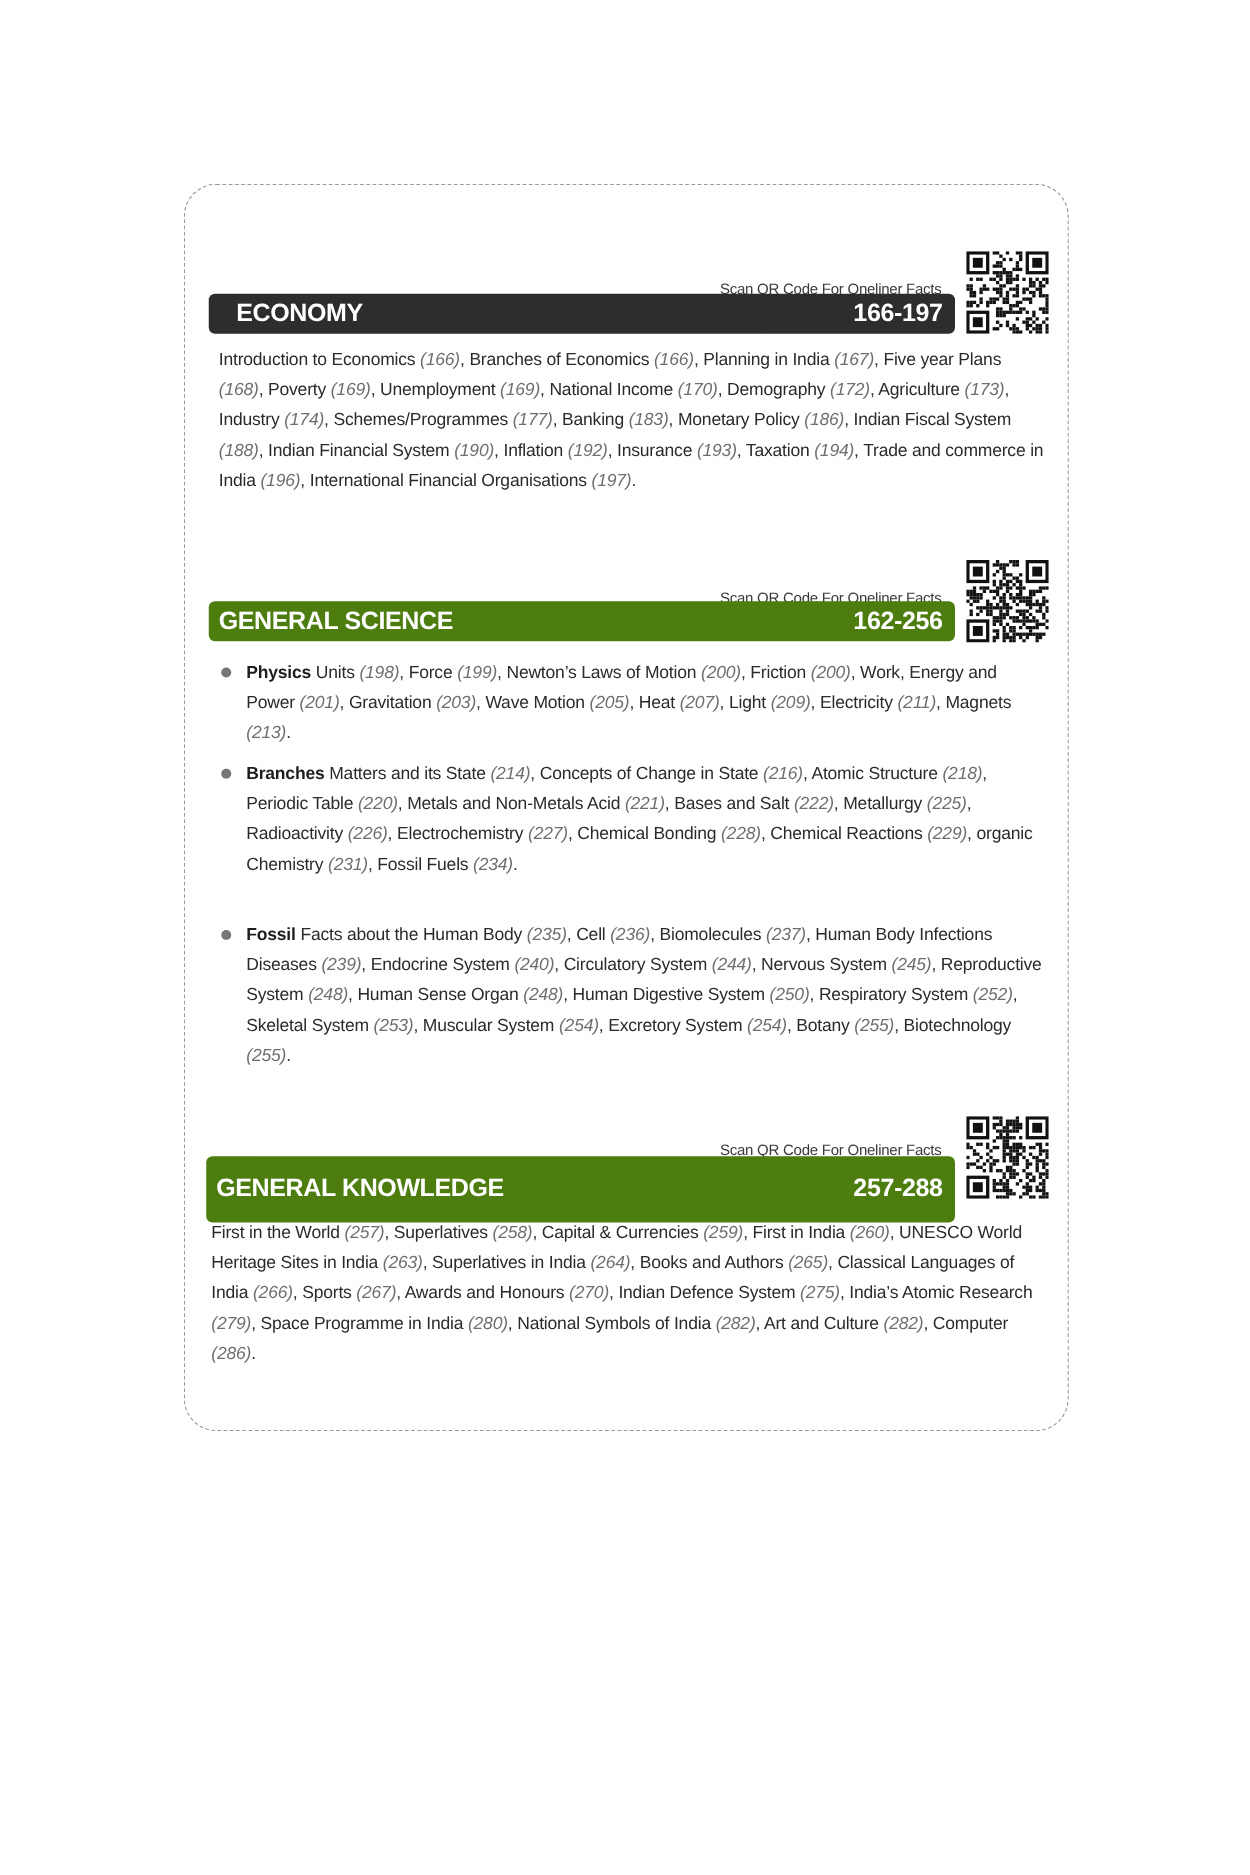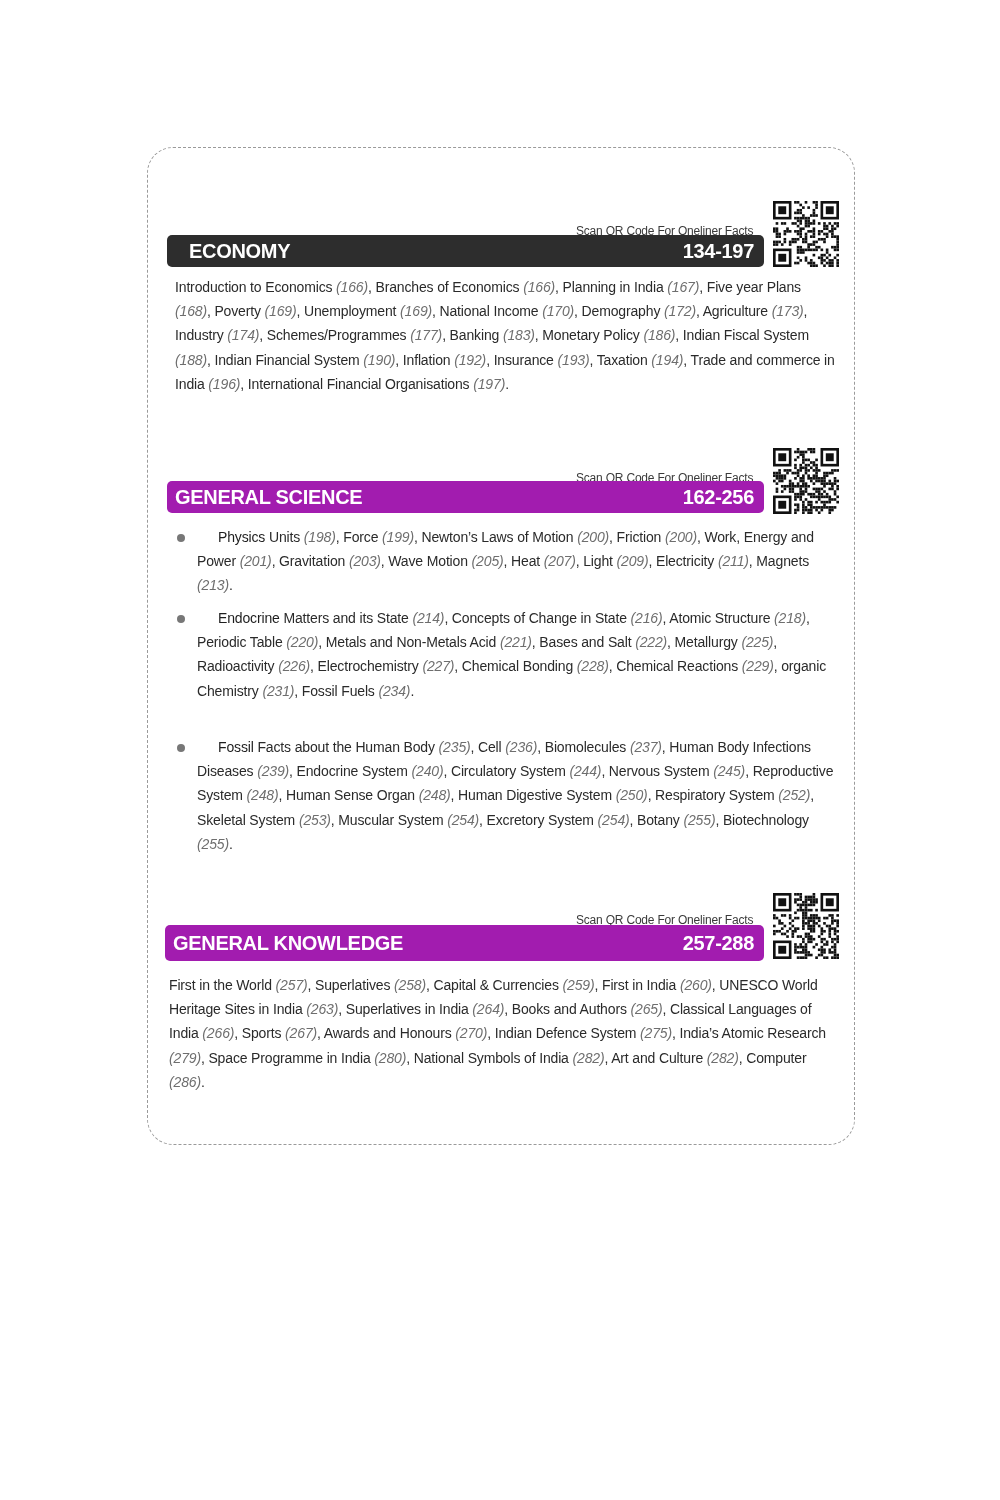--- a/index.html
+++ b/index.html
@@ -12,44 +12,44 @@
     position: absolute; font-size: 12px; color: #3a3a3a; white-space: nowrap;
     font-family: "Liberation Sans", sans-serif; letter-spacing: -0.2px; margin-top: 12px;
   }
   .bar {
     position: absolute; height: 32px; border-radius: 5px;
     display: flex; align-items: center; justify-content: space-between;
     box-sizing: border-box; padding: 0 10px 0 8px;
     color: #ffffff; font-weight: bold; font-size: 20px; letter-spacing: -0.3px;
   }
   .bar.dark { background: #2d2d2d; }
-  .bar.gray { background: #a21caf; }
+  .bar.gray { background: #4d7c0f; }
   .qr { position: absolute; width: 66px; height: 66px; }
   .body-text {
     position: absolute; font-size: 14px; line-height: 24.2px; color: #2a2a2a;
     letter-spacing: -0.15px;
   }
   .pg { font-style: italic; color: #6e6e6e; }
   .bullet-item { position: absolute; padding-left: 22px; box-sizing: border-box; }
   .bullet-dot {
     position: absolute; left: 2px; top: 9px; width: 8px; height: 8px;
     border-radius: 50%; background: #777777;
   }
-  .bullet-title { font-weight: normal; color: #1e1e1e; margin-left: 21px; }
+  .bullet-title { font-weight: bold; color: #1e1e1e; }
 </style>
 </head>
 <body>
 
 <div class="card"></div>
 
 <div>
   <div class="scan-label" style="left:576px; top:212px;">Scan QR Code For Oneliner Facts</div>
   <div class="bar dark" style="left:167px; top:235px; width:597px;padding-left:22px;">
     <span>ECONOMY</span>
-    <span>134-197</span>
+    <span>166-197</span>
   </div>
   <svg class="qr" style="left:773px; top:201px;" viewBox="0 0 25 25">
       <rect x="0" y="0" width="25" height="25" fill="#fff"></rect>
       <rect x="8" y="0" width="1" height="1" fill="#111"></rect>
       <rect x="9" y="0" width="1" height="1" fill="#111"></rect>
       <rect x="12" y="0" width="1" height="1" fill="#111"></rect>
       <rect x="15" y="0" width="1" height="1" fill="#111"></rect>
       <rect x="16" y="0" width="1" height="1" fill="#111"></rect>
       <rect x="10" y="1" width="1" height="1" fill="#111"></rect>
       <rect x="16" y="1" width="1" height="1" fill="#111"></rect>
@@ -497,33 +497,33 @@
       <rect x="2" y="20" width="3" height="3" fill="#111"></rect>
     </svg>
 
   <div class="body-text bullet-item" style="left:175px; top:525px; width:665px;">
     <span class="bullet-dot"></span>
     <span class="bullet-title">Physics</span>
     <span class="sub-topics"><span><span> Units </span><span class="pg">(198)</span></span>, <span><span>Force </span><span class="pg">(199)</span></span>, <span><span>Newton’s Laws of Motion </span><span class="pg">(200)</span></span>, <span><span>Friction </span><span class="pg">(200)</span></span>, <span><span>Work, Energy and Power </span><span class="pg">(201)</span></span>, <span><span>Gravitation </span><span class="pg">(203)</span></span>, <span><span>Wave Motion </span><span class="pg">(205)</span></span>, <span><span>Heat </span><span class="pg">(207)</span></span>, <span><span>Light </span><span class="pg">(209)</span></span>, <span><span>Electricity </span><span class="pg">(211)</span></span>, <span><span>Magnets </span><span class="pg">(213)</span></span>.</span>
   </div>
   <div class="body-text bullet-item" style="left:175px; top:606px; width:665px;">
     <span class="bullet-dot"></span>
-    <span class="bullet-title">Endocrine</span>
+    <span class="bullet-title">Branches</span>
     <span class="sub-topics"><span><span> Matters and its State </span><span class="pg">(214)</span></span>, <span><span>Concepts of Change in State </span><span class="pg">(216)</span></span>, <span><span>Atomic Structure </span><span class="pg">(218)</span></span>, <span><span>Periodic Table </span><span class="pg">(220)</span></span>, <span><span>Metals and Non-Metals Acid </span><span class="pg">(221)</span></span>, <span><span>Bases and Salt </span><span class="pg">(222)</span></span>, <span><span>Metallurgy </span><span class="pg">(225)</span></span>, <span><span>Radioactivity </span><span class="pg">(226)</span></span>, <span><span>Electrochemistry </span><span class="pg">(227)</span></span>, <span><span>Chemical Bonding </span><span class="pg">(228)</span></span>, <span><span>Chemical Reactions </span><span class="pg">(229)</span></span>, <span><span>organic Chemistry </span><span class="pg">(231)</span></span>, <span><span>Fossil Fuels </span><span class="pg">(234)</span></span>.</span>
   </div>
   <div class="body-text bullet-item" style="left:175px; top:735px; width:665px;">
     <span class="bullet-dot"></span>
     <span class="bullet-title">Fossil</span>
     <span class="sub-topics"><span><span> Facts about the Human Body </span><span class="pg">(235)</span></span>, <span><span>Cell </span><span class="pg">(236)</span></span>, <span><span>Biomolecules </span><span class="pg">(237)</span></span>, <span><span>Human Body Infections Diseases </span><span class="pg">(239)</span></span>, <span><span>Endocrine System </span><span class="pg">(240)</span></span>, <span><span>Circulatory System </span><span class="pg">(244)</span></span>, <span><span>Nervous System </span><span class="pg">(245)</span></span>, <span><span>Reproductive System </span><span class="pg">(248)</span></span>, <span><span>Human Sense Organ </span><span class="pg">(248)</span></span>, <span><span>Human Digestive System </span><span class="pg">(250)</span></span>, <span><span>Respiratory System </span><span class="pg">(252)</span></span>, <span><span>Skeletal System </span><span class="pg">(253)</span></span>, <span><span>Muscular System </span><span class="pg">(254)</span></span>, <span><span>Excretory System </span><span class="pg">(254)</span></span>, <span><span>Botany </span><span class="pg">(255)</span></span>, <span><span>Biotechnology </span><span class="pg">(255)</span></span>.</span>
   </div>
 </div>
 
 <div>
   <div class="scan-label" style="left:576px; top:901px;">Scan QR Code For Oneliner Facts</div>
-  <div class="bar gray" style="left:165px; top:925px; width:599px; height:36px;">
+  <div class="bar gray" style="left:165px; top:925px; width:599px; height:53px;">
     <span>GENERAL KNOWLEDGE</span>
     <span>257-288</span>
   </div>
   <svg class="qr" style="left:773px; top:893px;" viewBox="0 0 25 25">
       <rect x="0" y="0" width="25" height="25" fill="#fff"></rect>
       <rect x="8" y="0" width="1" height="1" fill="#111"></rect>
       <rect x="9" y="0" width="1" height="1" fill="#111"></rect>
       <rect x="10" y="0" width="1" height="1" fill="#111"></rect>
       <rect x="15" y="0" width="1" height="1" fill="#111"></rect>
       <rect x="10" y="1" width="1" height="1" fill="#111"></rect>

